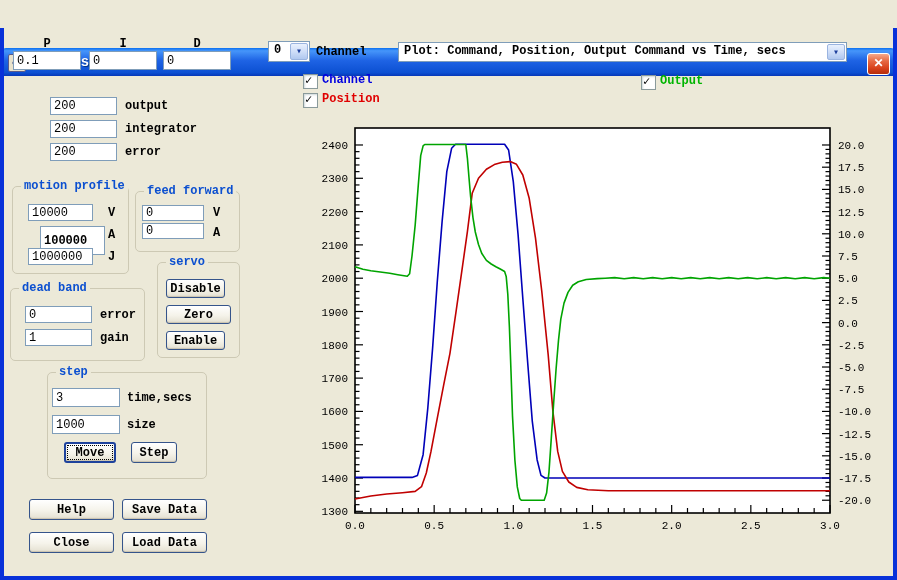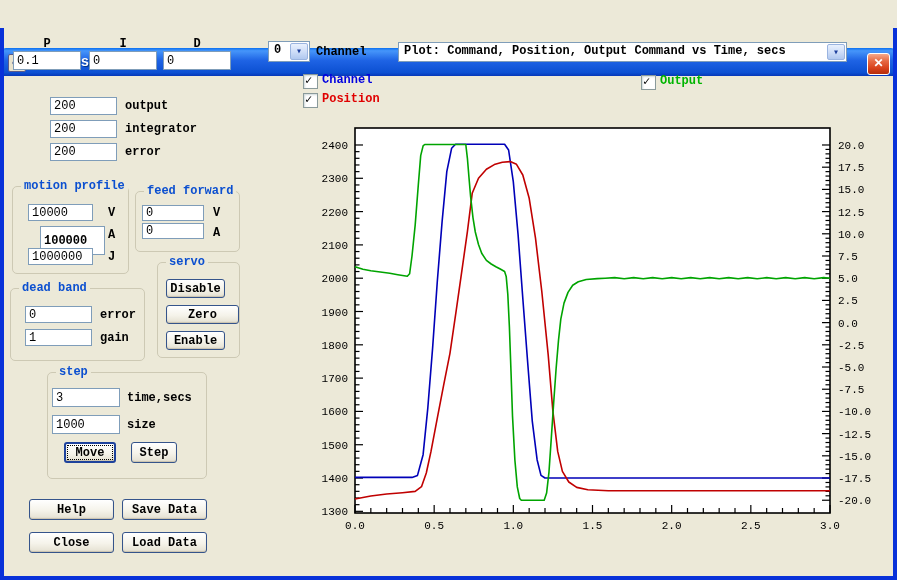--- a/index.html
+++ b/index.html
@@ -92,21 +92,21 @@
   </div>
   <input class="txt" style="left: 142px; top: 205px; width: 62px; height: 16px;" value="0">
   <div class="lbl" style="left:213px;top:206px;">V</div>
   <input class="txt" style="left: 142px; top: 223px; width: 62px; height: 16px;" value="0">
   <div class="lbl" style="left:213px;top:226px;">A</div>
 
   <div class="group" style="left:157px;top:262px;width:81px;height:94px;">
     <span class="group-title">servo</span>
   </div>
   <button class="btn" style="left:166px;top:279px;width:59px;height:19px;">Disable</button>
-  <button class="btn" style="left:166px;top:305px;width:73px;height:19px;">Zero</button>
+  <button class="btn" style="left:166px;top:305px;width:65px;height:19px;">Zero</button>
   <button class="btn" style="left:166px;top:331px;width:59px;height:19px;">Enable</button>
 
   <div class="group" style="left:10px;top:288px;width:133px;height:71px;">
     <span class="group-title">dead band</span>
   </div>
   <input class="txt" style="left: 25px; top: 306px; width: 67px; height: 17px;" value="0">
   <div class="lbl" style="left:100px;top:308px;">error</div>
   <input class="txt" style="left: 25px; top: 329px; width: 67px; height: 17px;" value="1">
   <div class="lbl" style="left:100px;top:331px;">gain</div>
 

